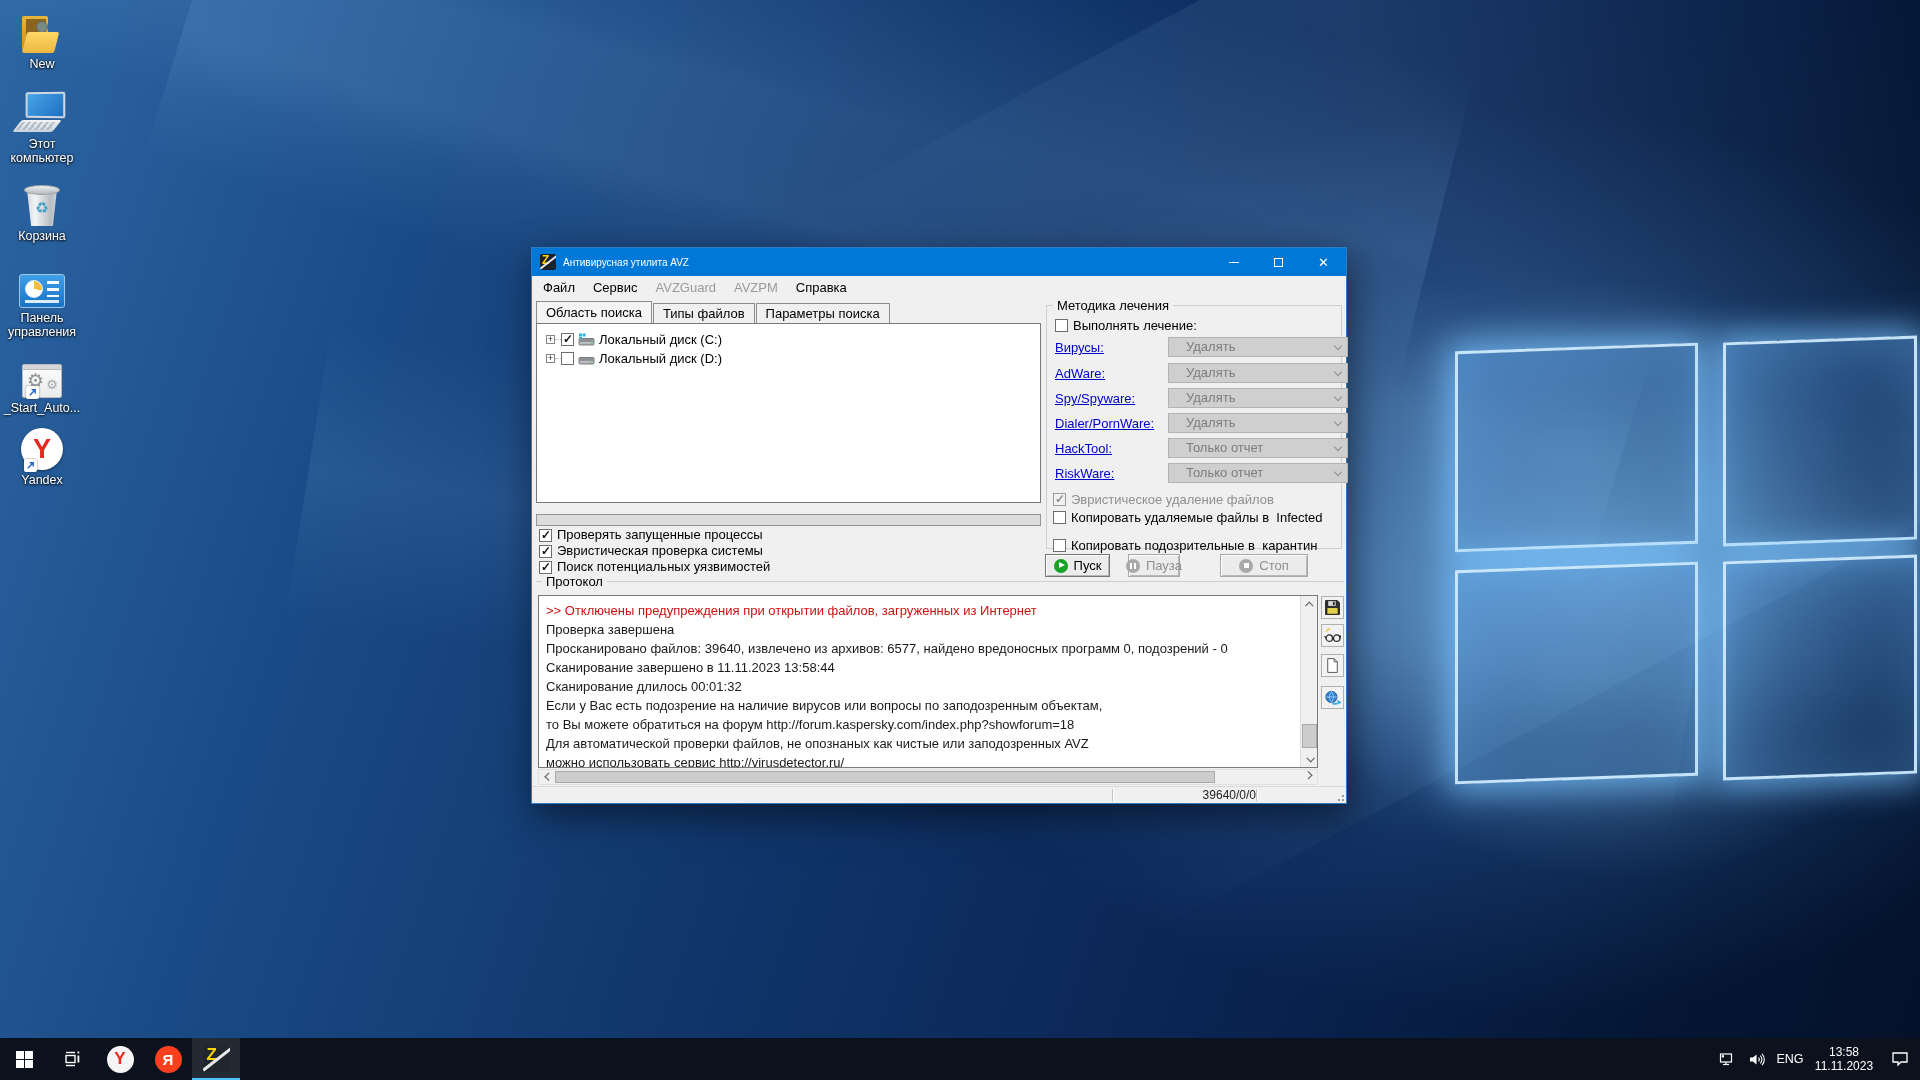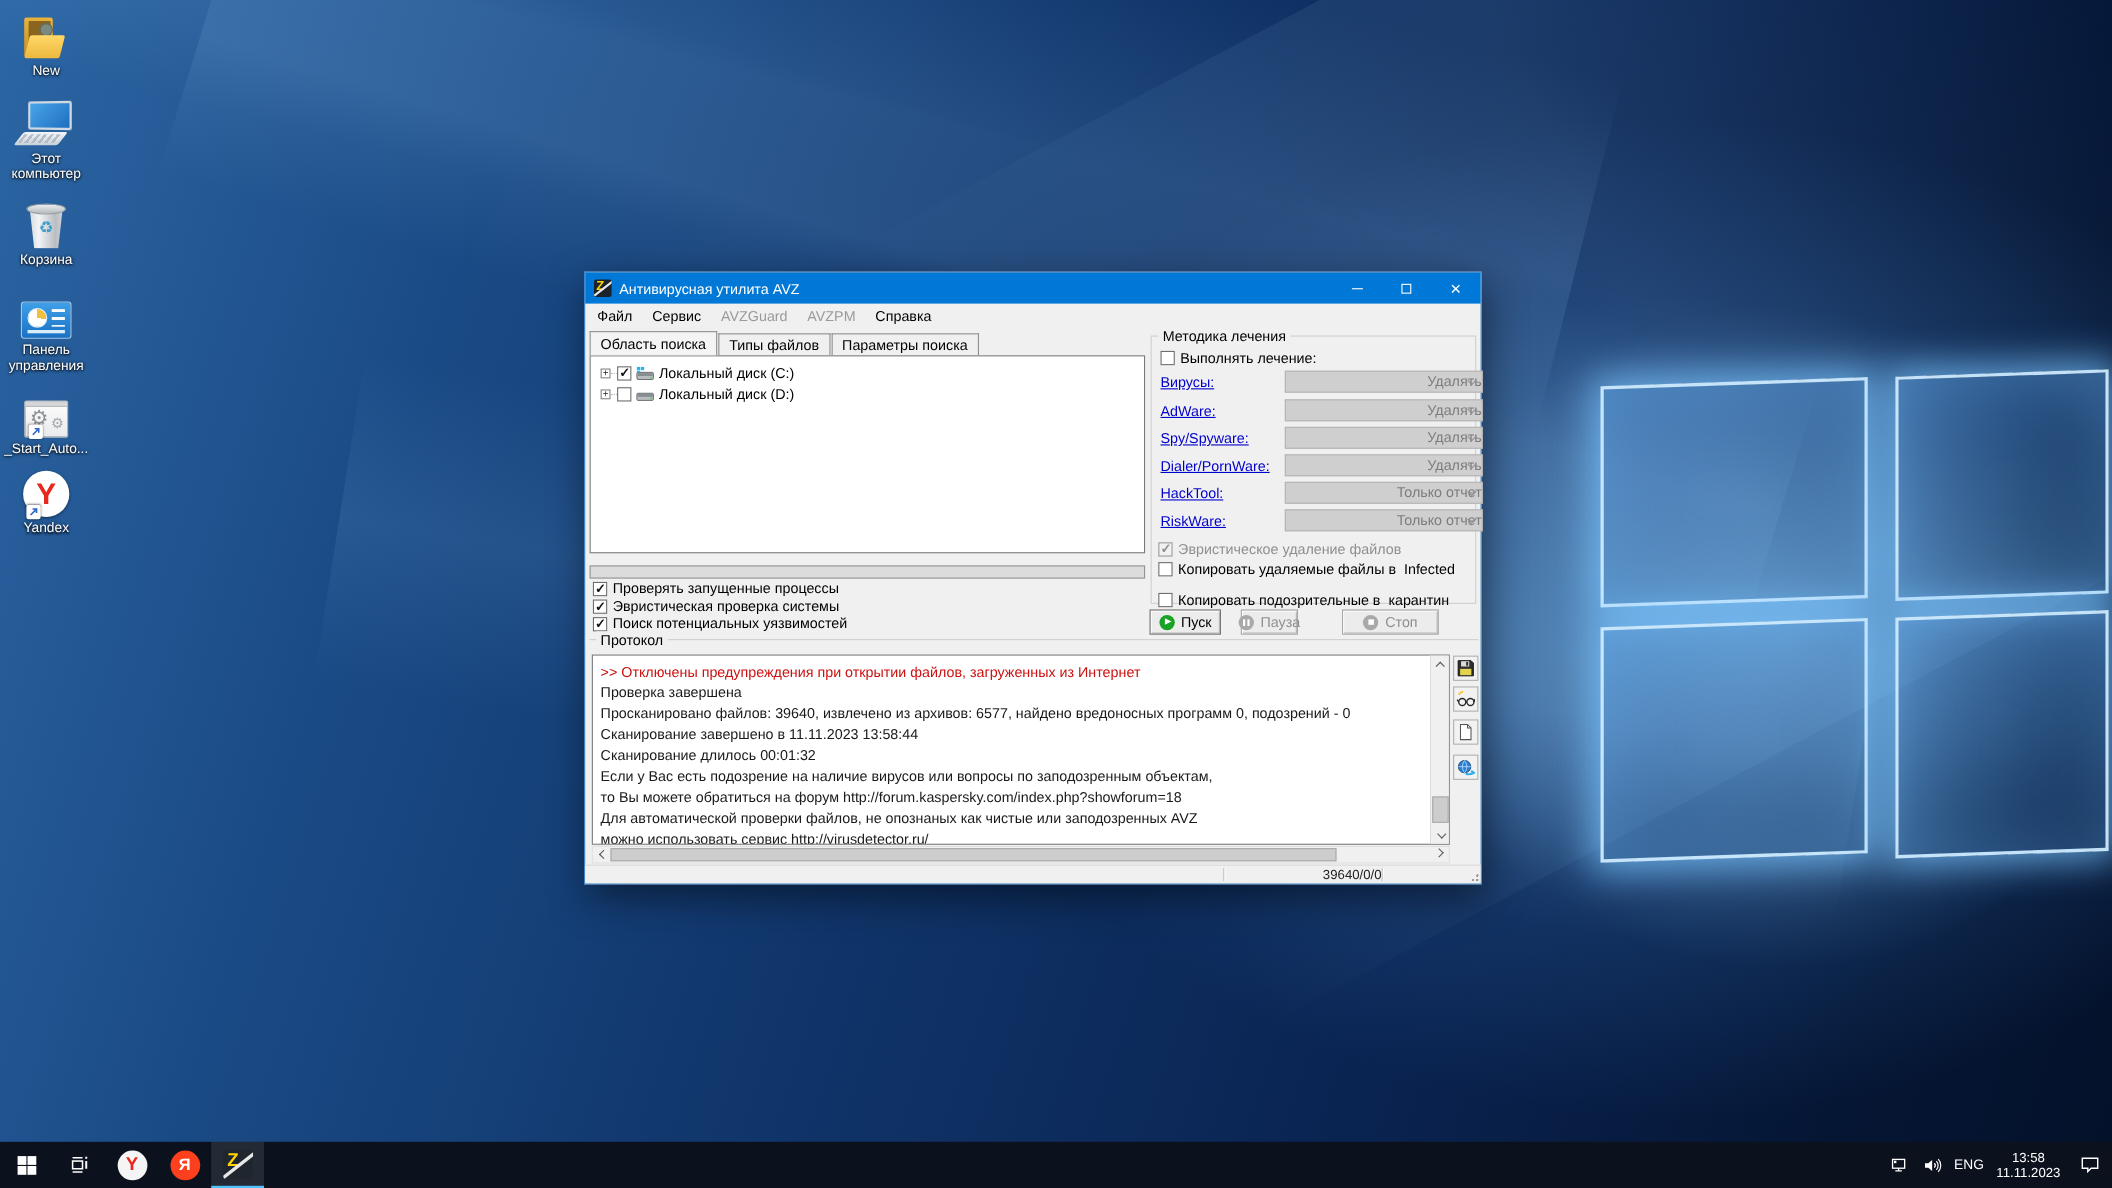--- a/index.html
+++ b/index.html
@@ -74,21 +74,21 @@
   .icon-ya span { color:#e8271d; font-size:27px; font-weight:bold; line-height:42px; }
 
   
   .win { position:absolute; left:531px; top:247px; width:816px; height:557px; background:#f0f0f0;
     border:1px solid #2f7cc4; box-shadow:4px 12px 34px rgba(0,0,0,.5); font-size:13px; color:#000; }
   .titlebar { position:absolute; left:0; top:0; right:0; height:28px; background:#0078d7; color:#fff;
     display:flex; align-items:center; }
   .title-ic { width:16px; height:16px; margin-left:8px; position:relative; background:#1c222b; border-radius:2px; overflow:hidden; flex:0 0 auto; }
   .title-ic .z { position:absolute; left:2px; top:-1px; color:#ffd400; font-size:12px; font-weight:bold; }
   .title-ic .sword { position:absolute; left:-2px; top:7px; width:22px; height:2px; background:#e8e8e8; transform:rotate(-38deg); }
-  .title-text { margin-left:7px; font-size:13px; flex:1 1 auto; }
+  .title-text { margin-left:7px; font-size:10px; flex:1 1 auto; }
   .cap-btn { width:45px; height:28px; display:flex; align-items:center; justify-content:center; color:#fff; }
   .cap-min span { display:block; width:10px; height:1px; background:#fff; }
   .cap-max span { display:block; width:9px; height:9px; border:1px solid #fff; }
   .cap-close { font-size:13px; }
 
   .menubar { position:absolute; left:0; top:28px; right:0; height:24px; display:flex; align-items:center; padding-left:2px; }
   .menu-item { padding:0 9px; line-height:24px; }
   .menu-item.disabled { color:#9a9a9a; }
 
   .tabs { position:absolute; left:4px; top:53px; height:22px; display:flex; align-items:flex-end; }
@@ -109,24 +109,24 @@
   .progress { position:absolute; left:4px; top:266px; width:505px; height:12px; background:#dcdcdc; border:1px solid #949494; }
 
   .opt-row { position:absolute; left:7px; display:flex; align-items:center; gap:5px; height:16px; }
   .opt-row .lbl { line-height:16px; }
 
   .group { position:absolute; border:1px solid #cfcfcf; }
   .group-label { position:absolute; top:-8px; left:6px; background:#f0f0f0; padding:0 4px; line-height:15px; }
 
   .treat-group { left:514px; top:57px; width:296px; height:244px; }
   .perform-row { position:absolute; left:8px; top:12px; display:flex; align-items:center; gap:5px; }
-  .cat-row { position:absolute; left:8px; width:280px; height:20px;text-align:right; }
+  .cat-row { position:absolute; left:8px; width:280px; height:20px; }
   .cat-link { position:absolute; left:0; top:3px; color:#0000cc; text-decoration:underline; }
   .combo { position:absolute; left:113px; top:0; width:180px; height:20px; background:#cfcfcf; border:1px solid #b3b3b3;
-    color:#7d7d7d; line-height:18px; padding-left:3px; }
+    color:#7d7d7d; line-height:18px; padding-left:17px; }
   .combo .chev { position:absolute; right:6px; top:5px; width:6px; height:6px; border-right:1.5px solid #8f8f8f; border-bottom:1.5px solid #8f8f8f; transform:rotate(45deg); }
   .treat-opt { position:absolute; left:6px; display:flex; align-items:center; gap:5px; height:15px; }
   .treat-opt .lbl { line-height:15px; white-space:pre; }
   .treat-opt .lbl.dim { color:#8f8f8f; }
 
   .act-btn { position:absolute; top:306px; height:23px; background:#ececec; border:1px solid #767676;
     box-shadow:inset 1px 1px 0 #fff, inset -1px -1px 0 #b8b8b8;
     display:flex; align-items:center; justify-content:center; gap:6px; font-size:13px; }
   .act-btn.disabled { color:#8f8f8f; border-color:#a8a8a8; }
   .btn-circle { width:14px; height:14px; border-radius:50%; position:relative; flex:0 0 auto; }

